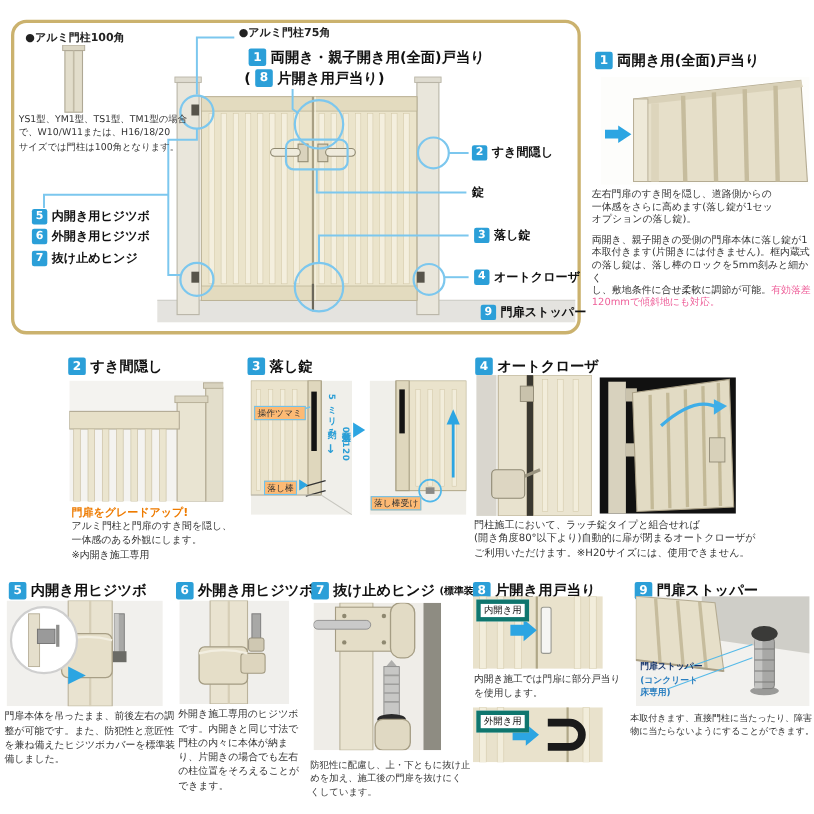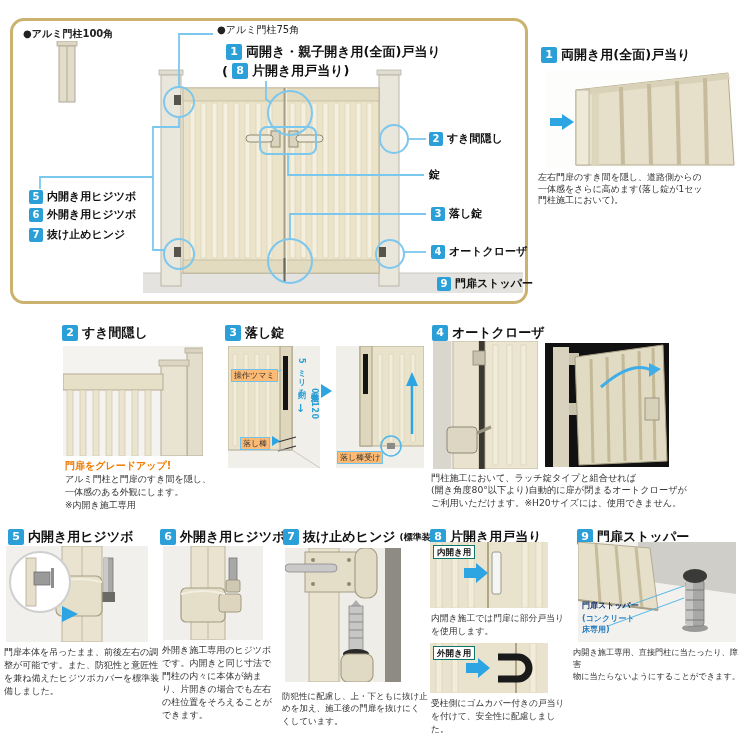--- a/index.html
+++ b/index.html
@@ -19,22 +19,22 @@
   .co{position:absolute;display:flex;align-items:center;gap:4px;font-size:11px;
       font-weight:bold;color:#111;white-space:nowrap;}
   
   .cap{position:absolute;font-size:9px;line-height:1.45;color:#333;white-space:pre-line;}
   .diagram-box{position:absolute;left:10px;top:18px;width:518px;height:286px;
                border:3px solid #CBB26E;border-radius:14px;background:#fff;box-sizing:border-box;}
   .lbox{position:absolute;background:#fdba74;border:1px solid #6FC2EC;color:#333;font-size:8px;
         line-height:11px;padding:0 2px;white-space:nowrap;z-index:3;}
   .vt{position:absolute;writing-mode:vertical-rl;font-size:8px;color:#2D9FD6;
       letter-spacing:0.5px;font-weight:bold;z-index:3;}
-  .tag{position:absolute;background:#fff;border:1px solid #0f766e;color:#111;font-size:8.5px;
-       font-weight:bold;line-height:12px;padding:0 3px;white-space:nowrap;z-index:3;}
+  .tag{position:absolute;background:#fff;border:4px solid #0f766e;color:#111;font-size:8.5px;
+       font-weight:normal;line-height:12px;padding:0 3px;white-space:nowrap;z-index:3;}
   .arr-r{position:absolute;width:0;height:0;border-top:7px solid transparent;
          border-bottom:7px solid transparent;border-left:11px solid #2CA5E2;z-index:3;}
   .arr-r.small{border-top-width:5px;border-bottom-width:5px;border-left-width:8px;}
   .orange{position:absolute;font-size:10px;font-weight:bold;color:#EE7B00;white-space:nowrap;text-align:center;}
   .pink{color:#EE5F99;}
   .photolabel{position:absolute;font-size:8px;font-weight:bold;color:#16356B;z-index:3;white-space:pre-line;}
   .photolabel.blue{color:#2A7FC0;font-weight:bold;}
   svg{display:block;}
 </style>
 </head>
@@ -111,22 +111,25 @@
         <rect x="247" y="106" width="56" height="27" rx="7"></rect>
       </g>
     </svg>
 
     <div class="abs" style="left:10px;top:6px;font-size:10px;font-weight:bold;">●アルミ門柱100角</div>
     <svg class="abs" style="left:42px;top:20px;" width="24" height="62" viewBox="0 0 24 62">
       <rect x="2" y="0" width="20" height="5" fill="#DCD7C5" stroke="#AFA895" stroke-width="0.8"></rect>
       <rect x="4" y="5" width="16" height="56" fill="#E2DDCB" stroke="#AFA895" stroke-width="1"></rect>
       <line x1="12" y1="5" x2="12" y2="61" stroke="#C2BBA6" stroke-width="1.5"></line>
     </svg>
-
-    <div class="abs" style="left:204px;top:2px;font-size:10px;font-weight:normal;">●アルミ門柱75角</div>
+    <div class="cap" style="left:4px;top:82px;width:154px;font-size:8.5px;">YS1型、YM1型、TS1型、TM1型の場合
+で、W10/W11または、H16/18/20
+サイズでは門柱は100角となります。</div>
+
+    <div class="abs" style="left:204px;top:2px;font-size:10px;font-weight:bold;">●アルミ門柱75角</div>
 
     <div class="co" style="left:213px;top:22px;font-size:13px;">
       <span class="bdg big">1</span>
       <span>両開き・親子開き用(全面)戸当り</span>
     </div>
     <div class="co" style="left:209px;top:41px;font-size:13px;">
       <span>(</span>
       <span class="bdg big">8</span>
       <span>片開き用戸当り)</span>
     </div>
@@ -178,21 +181,26 @@
     <g stroke="#C6BC9D" stroke-width="4">
       <line x1="75" y1="17" x2="77" y2="95"></line>
         <line x1="103" y1="14" x2="105" y2="95"></line>
       <line x1="131" y1="11" x2="133" y2="95"></line>
         <line x1="159" y1="8" x2="161" y2="95"></line>
     </g>
     <polygon points="4,48 16,48 16,44 28,52 16,60 16,56 4,56" fill="#2CA5E2"></polygon>
   </svg>
   <div class="cap" style="left:538px;top:172px;width:202px;font-size:9px;line-height:1.3;">左右門扉のすき間を隠し、道路側からの
 一体感をさらに高めます(落し錠が1セッ
-門柱施工において)。</div>
+オプションの落し錠)。</div>
+  <div class="cap" style="left:538px;top:214px;width:202px;font-size:9px;line-height:1.25;"><span>両開き、親子開きの受側の門扉本体に落し錠が1
+本取付きます(片開きには付きません)。框内蔵式
+の落し錠は、落し棒のロックを5mm刻みと細かく
+し、敷地条件に合せ柔軟に調節が可能。</span><span class="pink">有効落差
+120mmで傾斜地にも対応。</span></div>
 
   <div class="sec-h" style="left:62px;top:324px;">
     <span class="bdg big">2</span>
     <span>すき間隠し</span>
   </div>
   <svg class="abs" style="left:63px;top:346px;" width="140" height="110" viewBox="0 0 140 110">
     <rect width="140" height="110" fill="#F4F3F0"></rect>
     <rect x="124" y="6" width="16" height="104" fill="#E3DECB" stroke="#B3AB94" stroke-width="1"></rect>
     <rect x="122" y="2" width="20" height="5" fill="#D8D2BE" stroke="#B3AB94" stroke-width="0.8"></rect>
     <rect x="98" y="18" width="26" height="92" fill="#E9E4D2" stroke="#B3AB94" stroke-width="1"></rect>
@@ -398,22 +406,20 @@
     <g fill="#F2EDDB" stroke="#D3C9A9" stroke-width="0.5">
       <rect x="6" y="0" width="6" height="50"></rect>
         <rect x="22" y="0" width="6" height="50"></rect>
       <rect x="100" y="0" width="6" height="50"></rect>
     </g>
     <line x1="86" y1="0" x2="86" y2="50" stroke="#B0A787" stroke-width="2"></line>
     <path d="M68,14 H88 A11,11 0 0 1 88,36 H68" stroke="#1A1A1A" stroke-width="7" fill="none"></path>
     <polygon points="36,20 48,20 48,15 60,25 48,35 48,30 36,30" fill="#2CA5E2"></polygon>
   </svg>
   <div class="tag" style="left:433px;top:646px;">外開き用</div>
-  <div class="cap" style="left:431px;top:697px;width:140px;font-size:8.8px;">受柱側にゴムカバー付きの戸当り
-を付けて、安全性に配慮しました。</div>
 
   <div class="sec-h" style="left:577px;top:528px;">
     <span class="bdg big">9</span>
     <span>門扉ストッパー</span>
   </div>
   <svg class="abs" style="left:578px;top:542px;" width="158" height="100" viewBox="0 0 158 100">
     <rect width="158" height="100" fill="#F2F1EE"></rect>
     <polygon points="60,0 158,0 158,52 60,38" fill="#CFCEC8"></polygon>
     <polygon points="0,0 72,6 80,68 0,58" fill="#E6DFC9" stroke="#B4AB92" stroke-width="1"></polygon>
     <g stroke="#C6BC9D" stroke-width="3">
@@ -433,16 +439,16 @@
       <line x1="108" y1="48" x2="126" y2="48"></line>
         <line x1="108" y1="58" x2="126" y2="58"></line>
       <line x1="108" y1="68" x2="126" y2="68"></line>
         <line x1="108" y1="78" x2="126" y2="78"></line>
     </g>
     <ellipse cx="117" cy="34" rx="12" ry="7" fill="#3A3A38"></ellipse>
   </svg>
   <div class="photolabel" style="left:582px;top:600px;">門扉ストッパー</div>
   <div class="photolabel blue" style="left:582px;top:613px;">(コンクリート
 床専用)</div>
-  <div class="cap" style="left:573px;top:647px;width:167px;font-size:8.2px;">内開き施工専用、直接門柱に当たったり、障害
+  <div class="cap" style="left:573px;top:647px;width:167px;font-size:8.2px;">本取付きます、直接門柱に当たったり、障害
 物に当たらないようにすることができます。</div>
 
 </div>
 
 </body></html>

